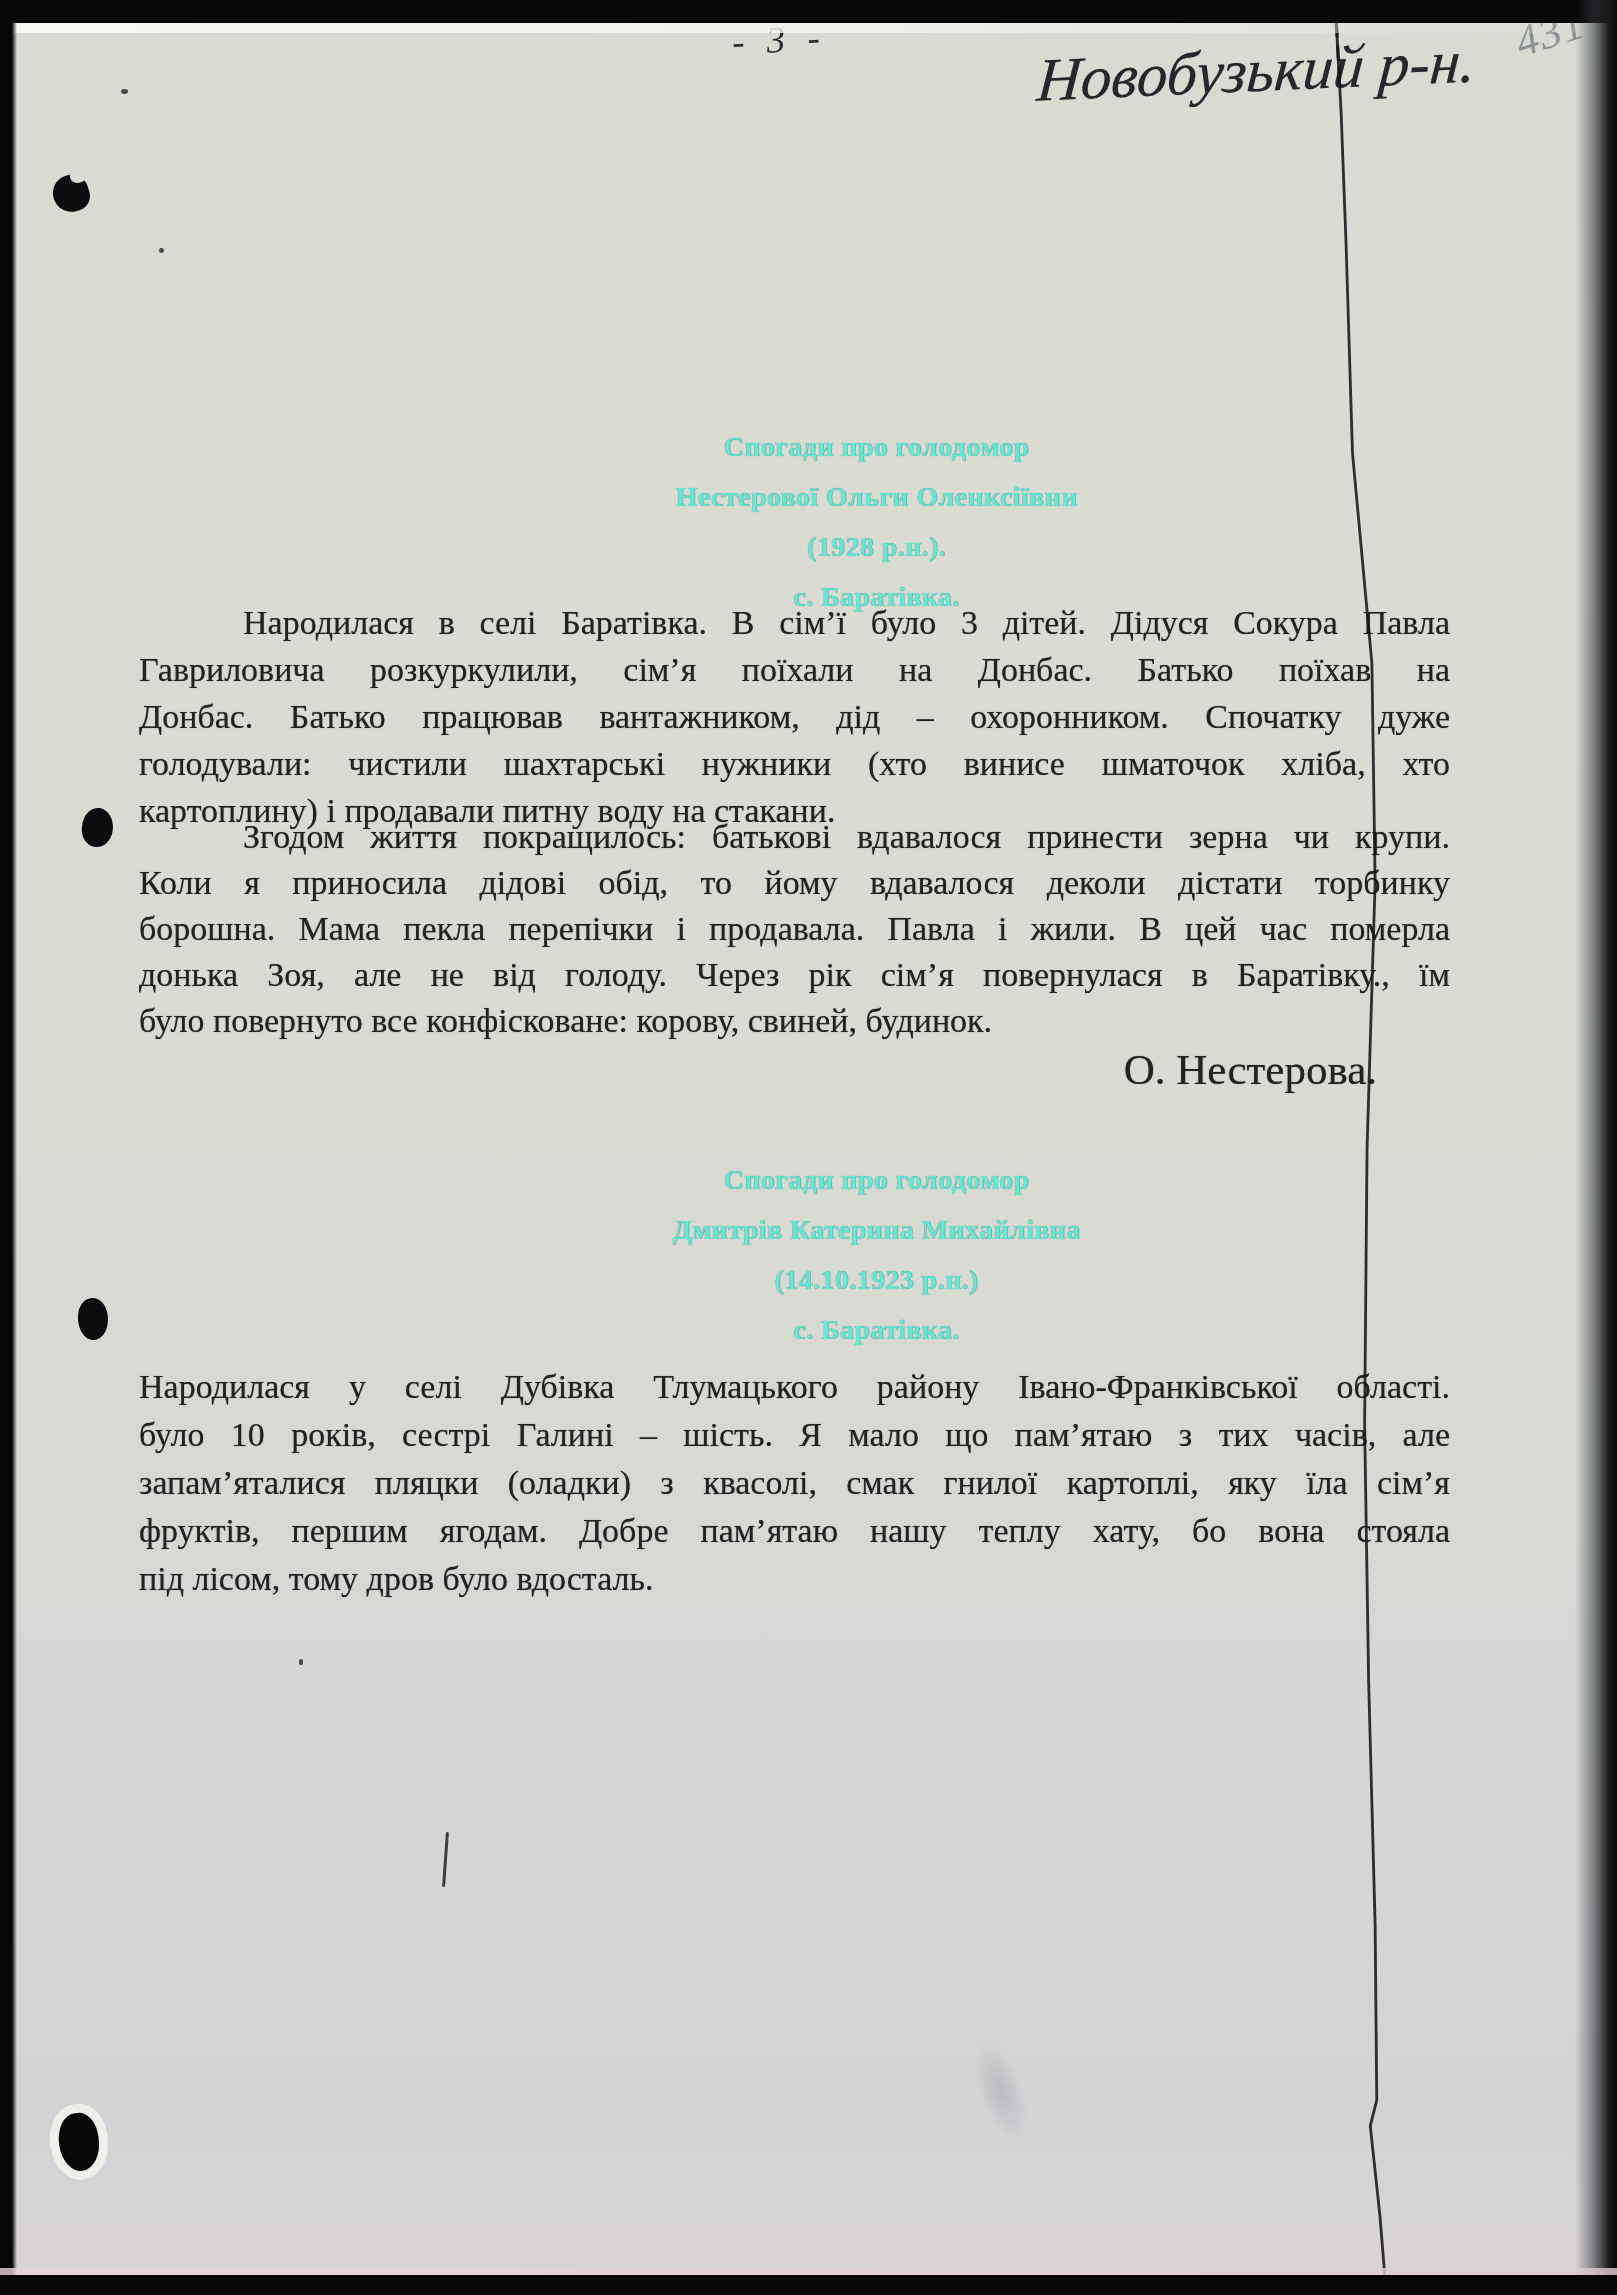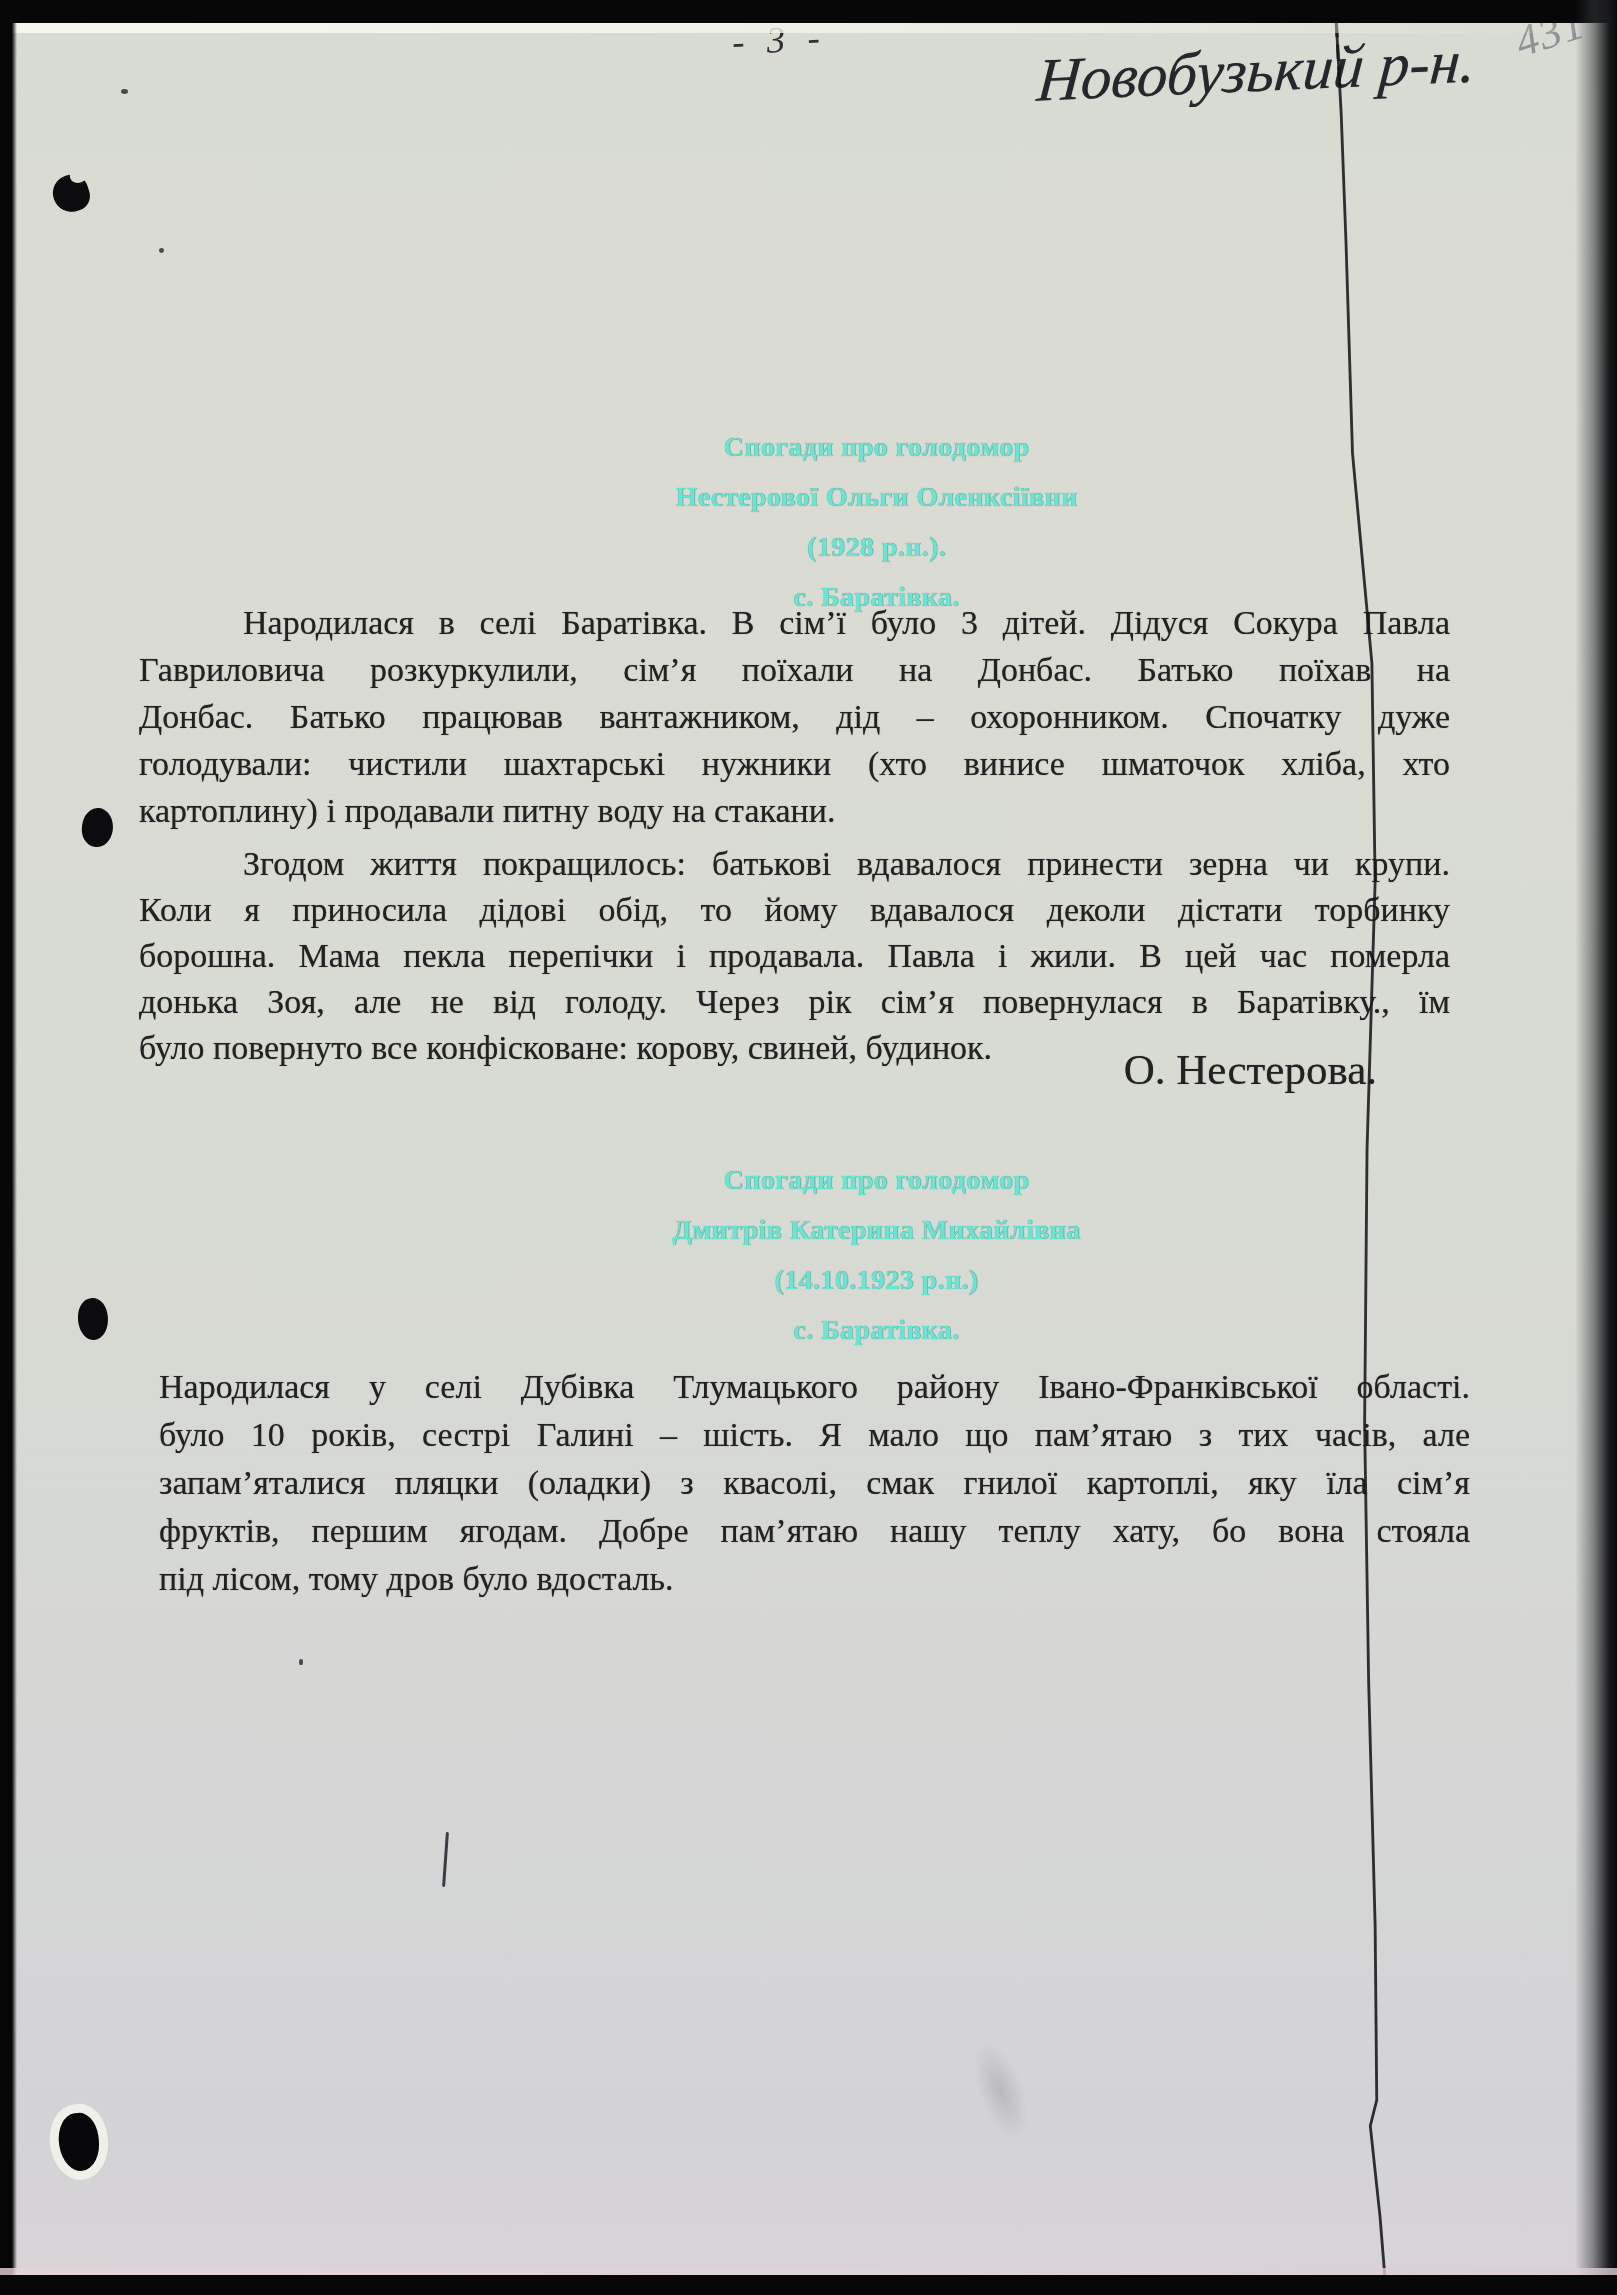--- a/index.html
+++ b/index.html
@@ -24,22 +24,22 @@
   .bottom-pink{position:absolute;left:0;bottom:20px;width:100%;height:7.3px;background:linear-gradient(90deg,#e5d3da,#ded2d8 60%,#d9ced4);opacity:.8;}
 
   
   .para{position:absolute;left:139px;width:1311px;font-size:34px;color:#222;
     text-shadow:0 0 1px rgba(35,35,35,.6);}
   .ln{height:inherit;}
   .j{text-align:justify;text-align-last:justify;}
   .ind{text-indent:104px;}
   .p-intro{top:189px;line-height:54px;}
   .p-s1a{top:599px;line-height:47px;}
-  .p-s1b{top:814px;line-height:46px;margin-top:27px;}
-  .p-s2{top:1363px;line-height:48px;margin-left:20px;}
+  .p-s1b{top:814px;line-height:46px;}
+  .p-s2{top:1363px;line-height:48px;}
 
   .heading{position:absolute;left:307px;width:1139px;text-align:center;
     font-weight:bold;font-size:28px;color:#5eead4;letter-spacing:0.4px;
     text-shadow:0 0 0.8px rgba(30,30,30,.55),0.8px 0 0 rgba(70,70,70,.25);}
   .h1{top:422px;line-height:50px;}
   .h2{top:1155px;line-height:50px;}
 
   .signature{position:absolute;left:139px;top:1045px;width:1238px;text-align:right;
     font-size:43px;color:#222;text-shadow:0 0 1px rgba(35,35,35,.6);}
 

